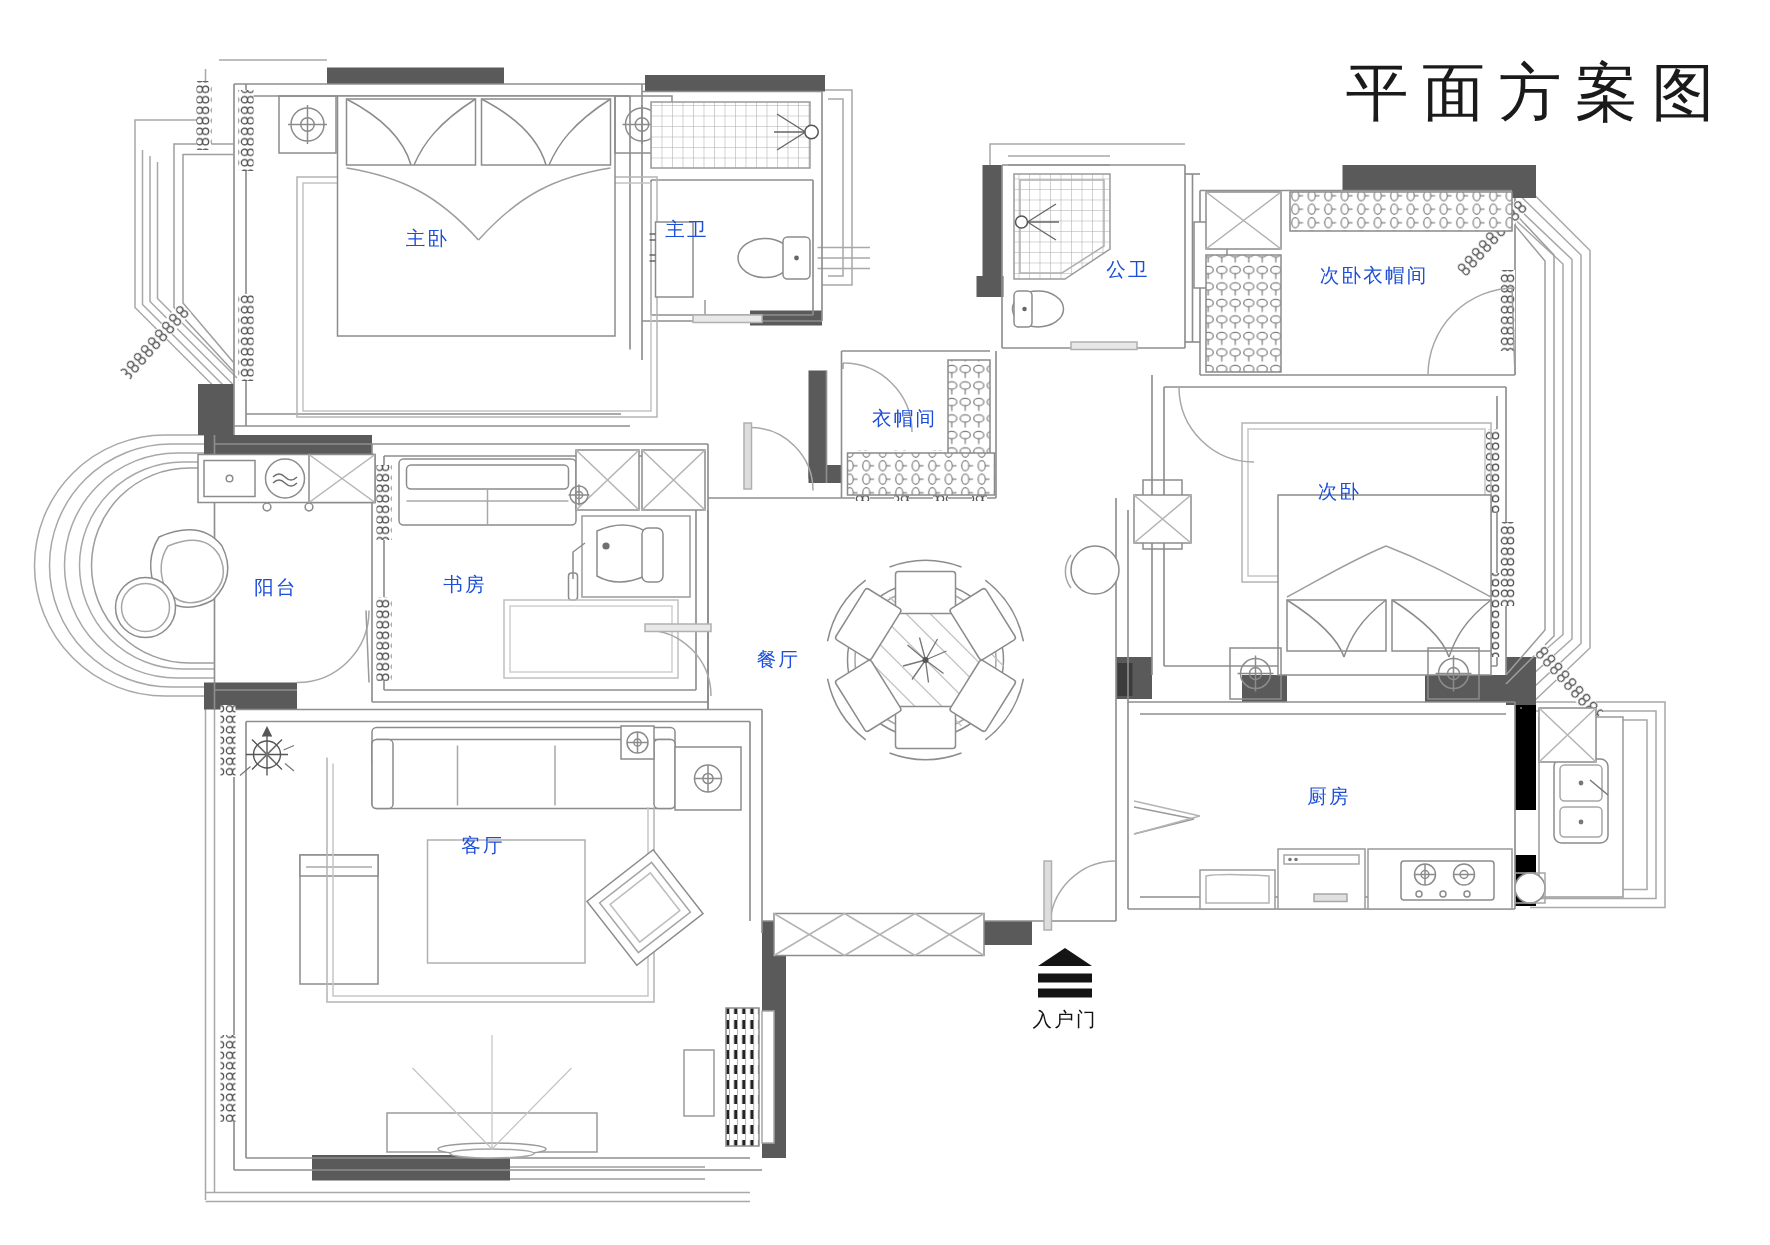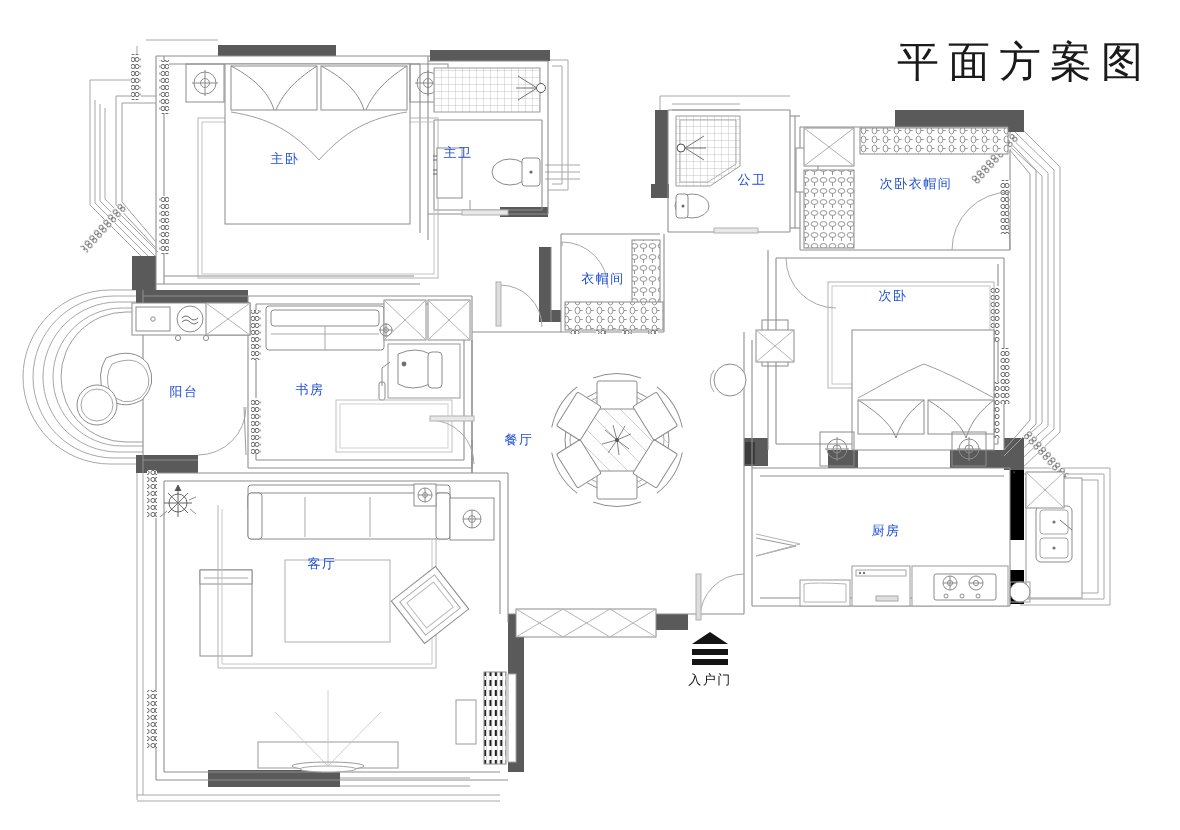--- a/index.html
+++ b/index.html
@@ -634,21 +634,21 @@
 
   </svg>
 
   <div class="ttl">平面方案图</div>
 
   <div class="rlabel" style="left:285px;top:159px;">主卧</div>
   <div class="rlabel" style="left:458px;top:153px;">主卫</div>
   <div class="rlabel" style="left:752px;top:180px;">公卫</div>
   <div class="rlabel" style="left:916px;top:184px;">次卧衣帽间</div>
   <div class="rlabel" style="left:603px;top:279px;">衣帽间</div>
-  <div class="rlabel" style="left:893px;top:296px;">次卧</div>
+  <div class="rlabel" style="left:893px;top:328px;">次卧</div>
   <div class="rlabel" style="left:184px;top:392px;">阳台</div>
   <div class="rlabel" style="left:310px;top:390px;">书房</div>
   <div class="rlabel" style="left:519px;top:440px;text-align:right;">餐厅</div>
   <div class="rlabel" style="left:886px;top:531px;">厨房</div>
   <div class="rlabel" style="left:322px;top:564px;">客厅</div>
 
   <div class="entry-wrap" style="left:710px;top:668px;">
     <div class="entry-lab">入户门</div>
   </div>
 

